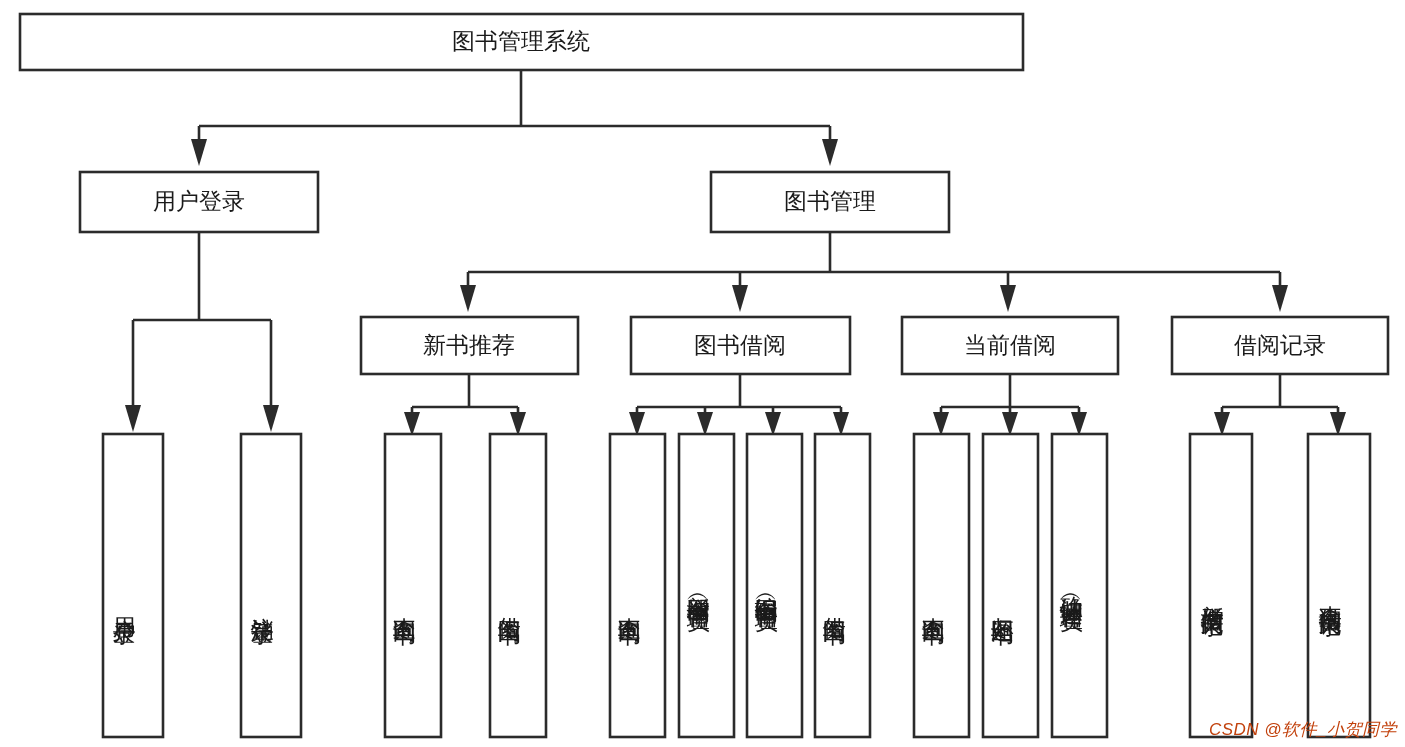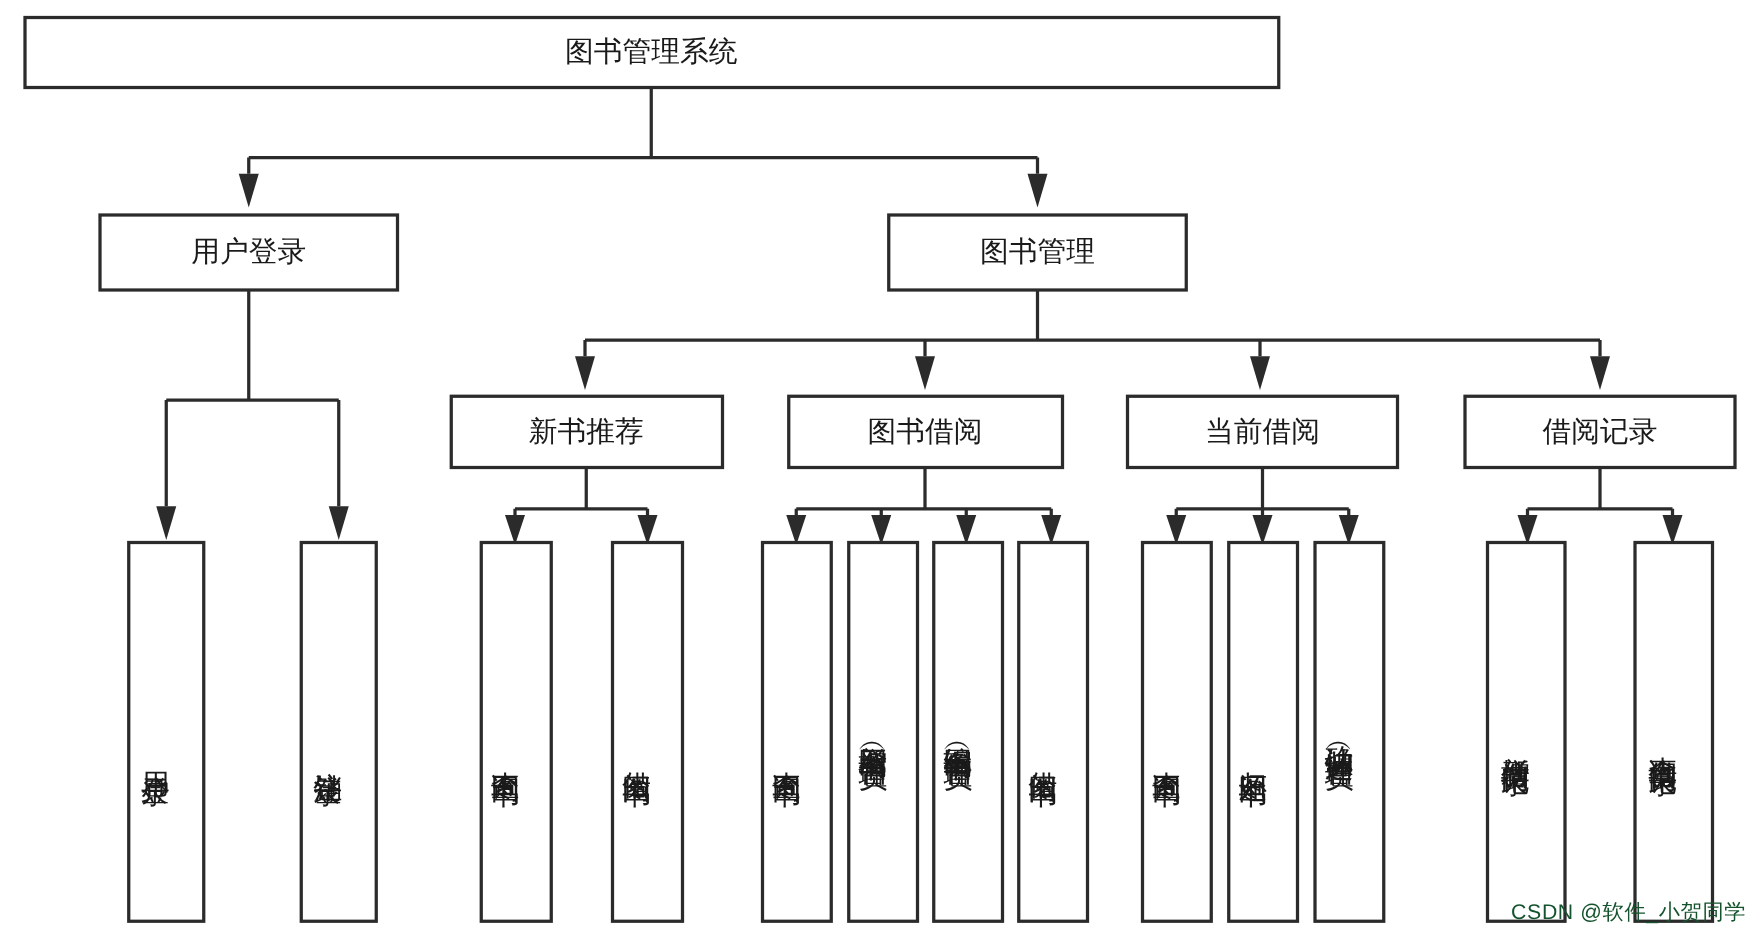--- a/index.html
+++ b/index.html
@@ -63,23 +63,24 @@
     white-space: nowrap;
     text-align: center;
     pointer-events: none;
   }
   .watermark {
     position: absolute;
     right: 8px;
     bottom: 6px;
     font-family: "Liberation Sans", "DejaVu Sans", sans-serif;
     font-size: 17px;
-    color: #14532d;
+    color: #c2410c;
     letter-spacing: 0.5px;
     white-space: nowrap;
+    font-style: italic;
   }
 </style>
 </head>
 <body>
 
 <div id="diagram-root">
 
   <svg class="flow" viewBox="0 0 1405 747">
 
     <g>

